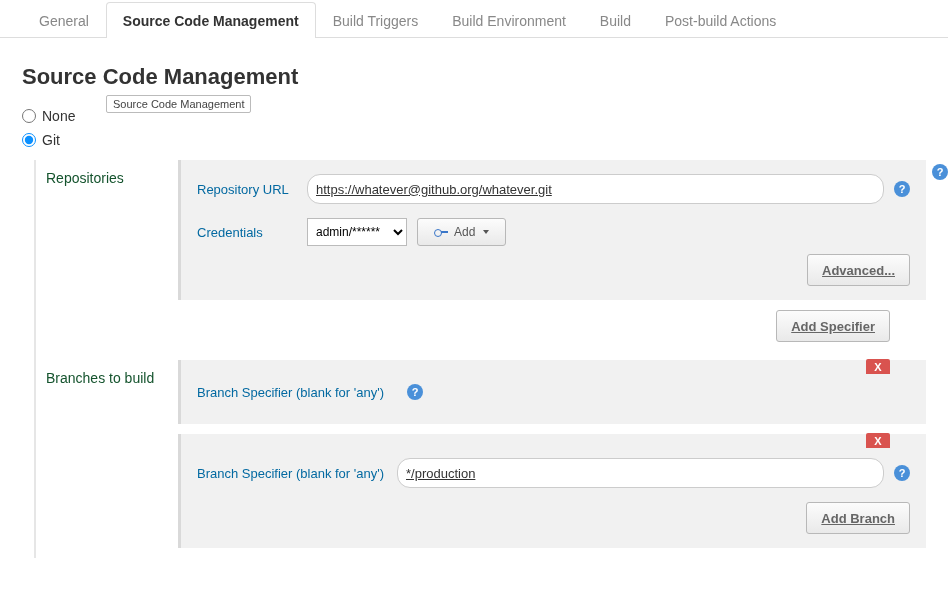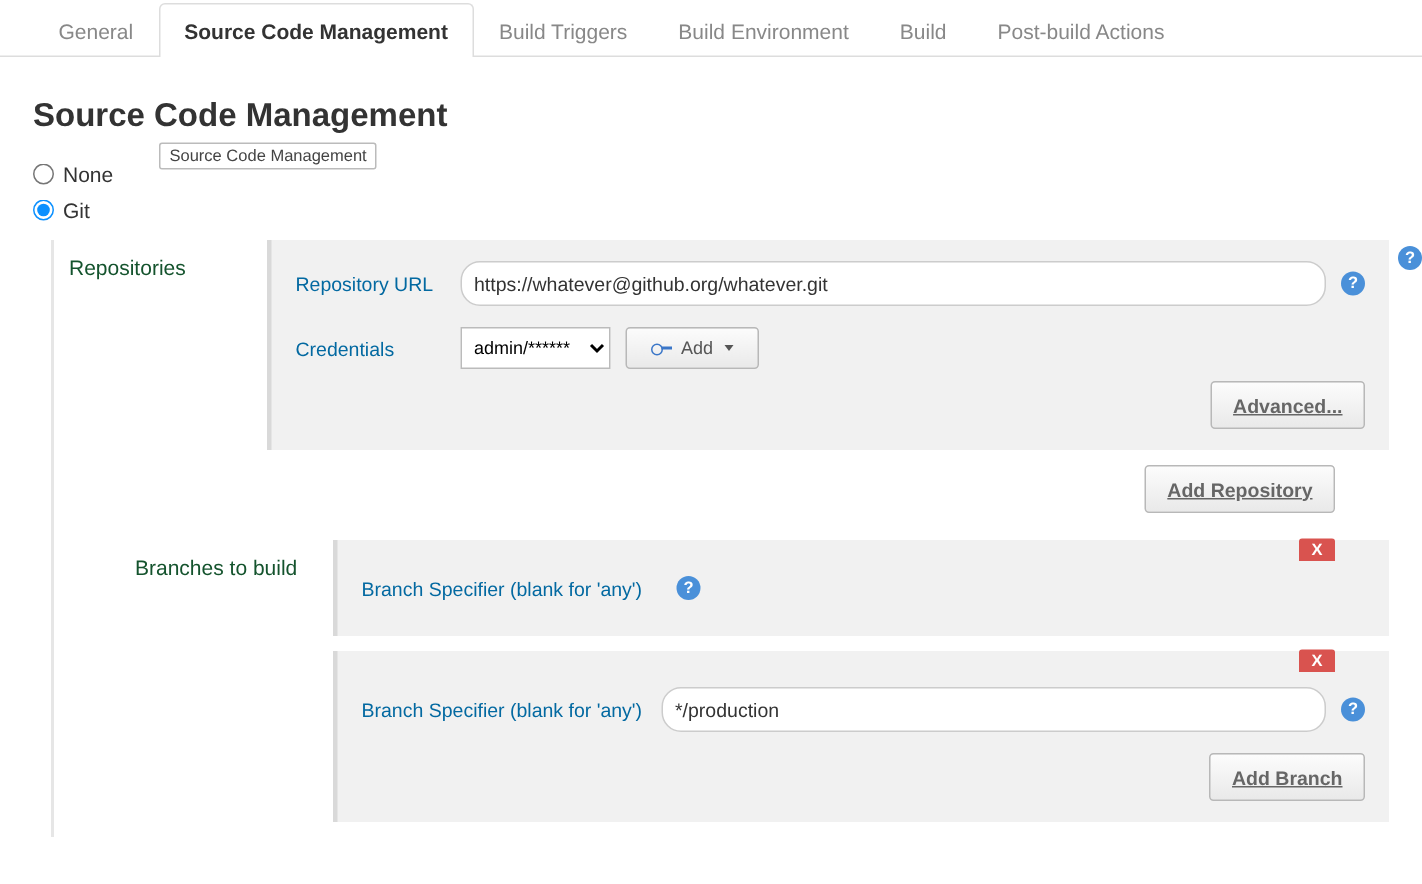--- a/index.html
+++ b/index.html
@@ -110,20 +110,21 @@
   .form-row .fl.wide { width: 200px; }
   .form-row input[type=text] {
     flex: 1;
     height: 30px;
     border: 1px solid #ccc;
     border-radius: 13px;
     padding: 4px 8px;
     font-size: 13px;
     color: #333;
     background: #fff;
+    text-decoration: underline;
   }
   .sel {
     height: 28px;
     border: 1px solid #bbb;
     background: #fff;
     font-size: 12px;
     padding: 3px 4px;
     min-width: 100px;
   }
   .btn {
@@ -258,26 +259,26 @@
               <span>Add</span>
               <span class="chev-down"></span>
             </button>
           </div>
           <div class="btn-row-right">
             <button class="btn big">Advanced...</button>
           </div>
         </div>
 
         <div class="below-card-btn">
-          <button class="btn big">Add Repository</button>
+          <button class="btn big">Add Specifier</button>
         </div>
       </div>
     </div>
 
-    <div class="config-group" style="margin-bottom:0;margin-left:44px;">
+    <div class="config-group" style="margin-bottom:0;">
       <div class="group-label">Branches to build</div>
       <div class="group-body">
 
         <div class="card secondary" style="padding-top:24px; padding-bottom:24px;">
           <div class="delete-tab">X</div>
           <div class="form-row" style="margin-bottom:0;">
             <div class="fl wide">Branch Specifier (blank for 'any')</div>
             <span class="help-icon help-inline">?</span>
           </div>
         </div>

